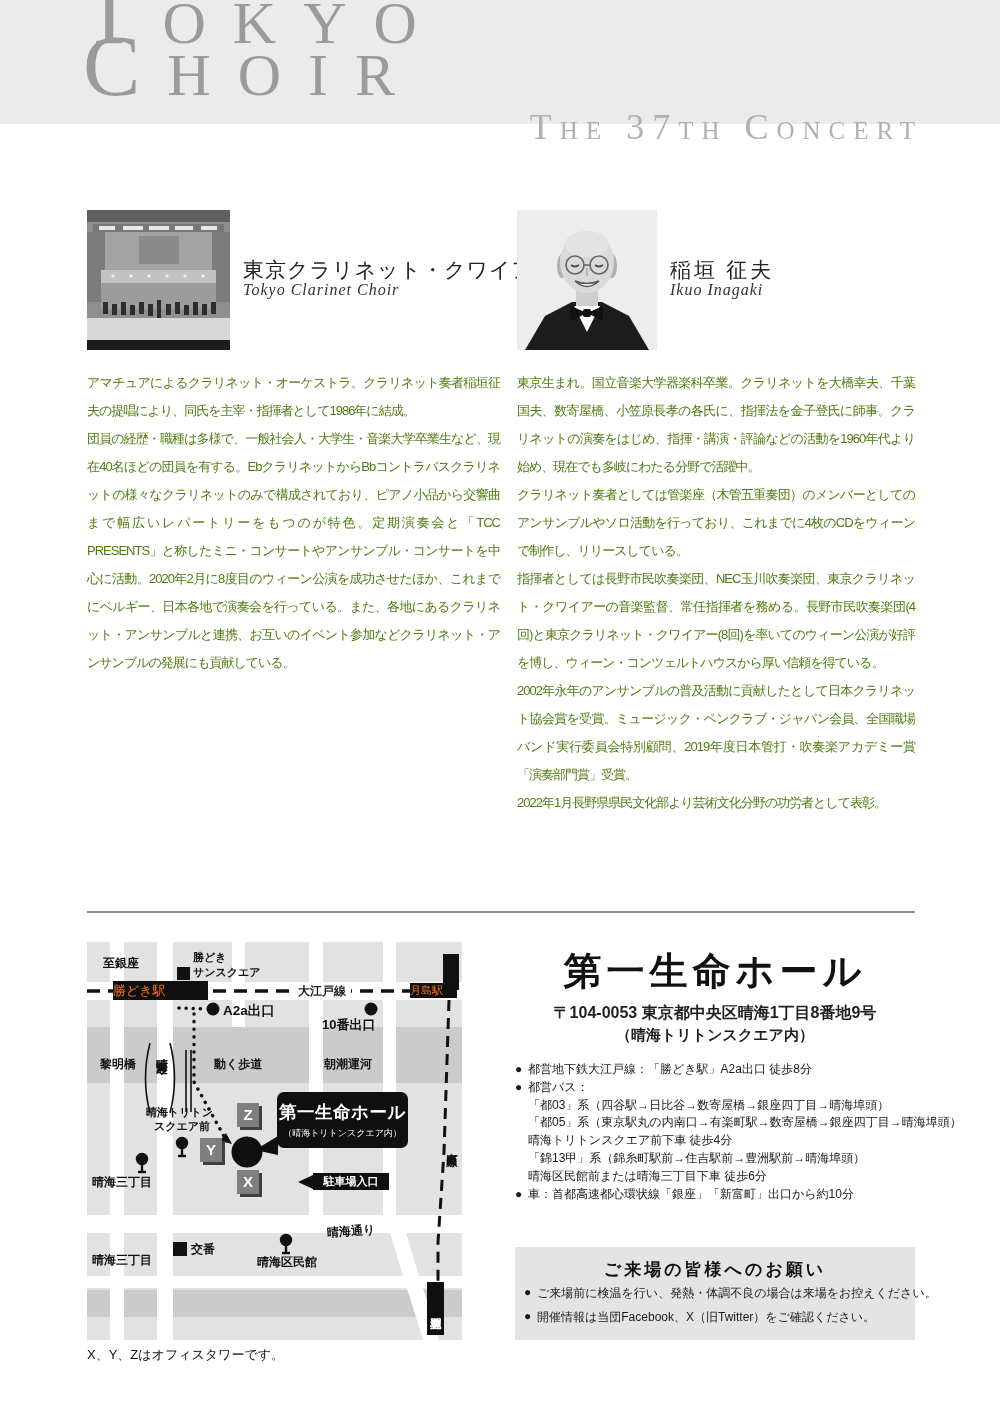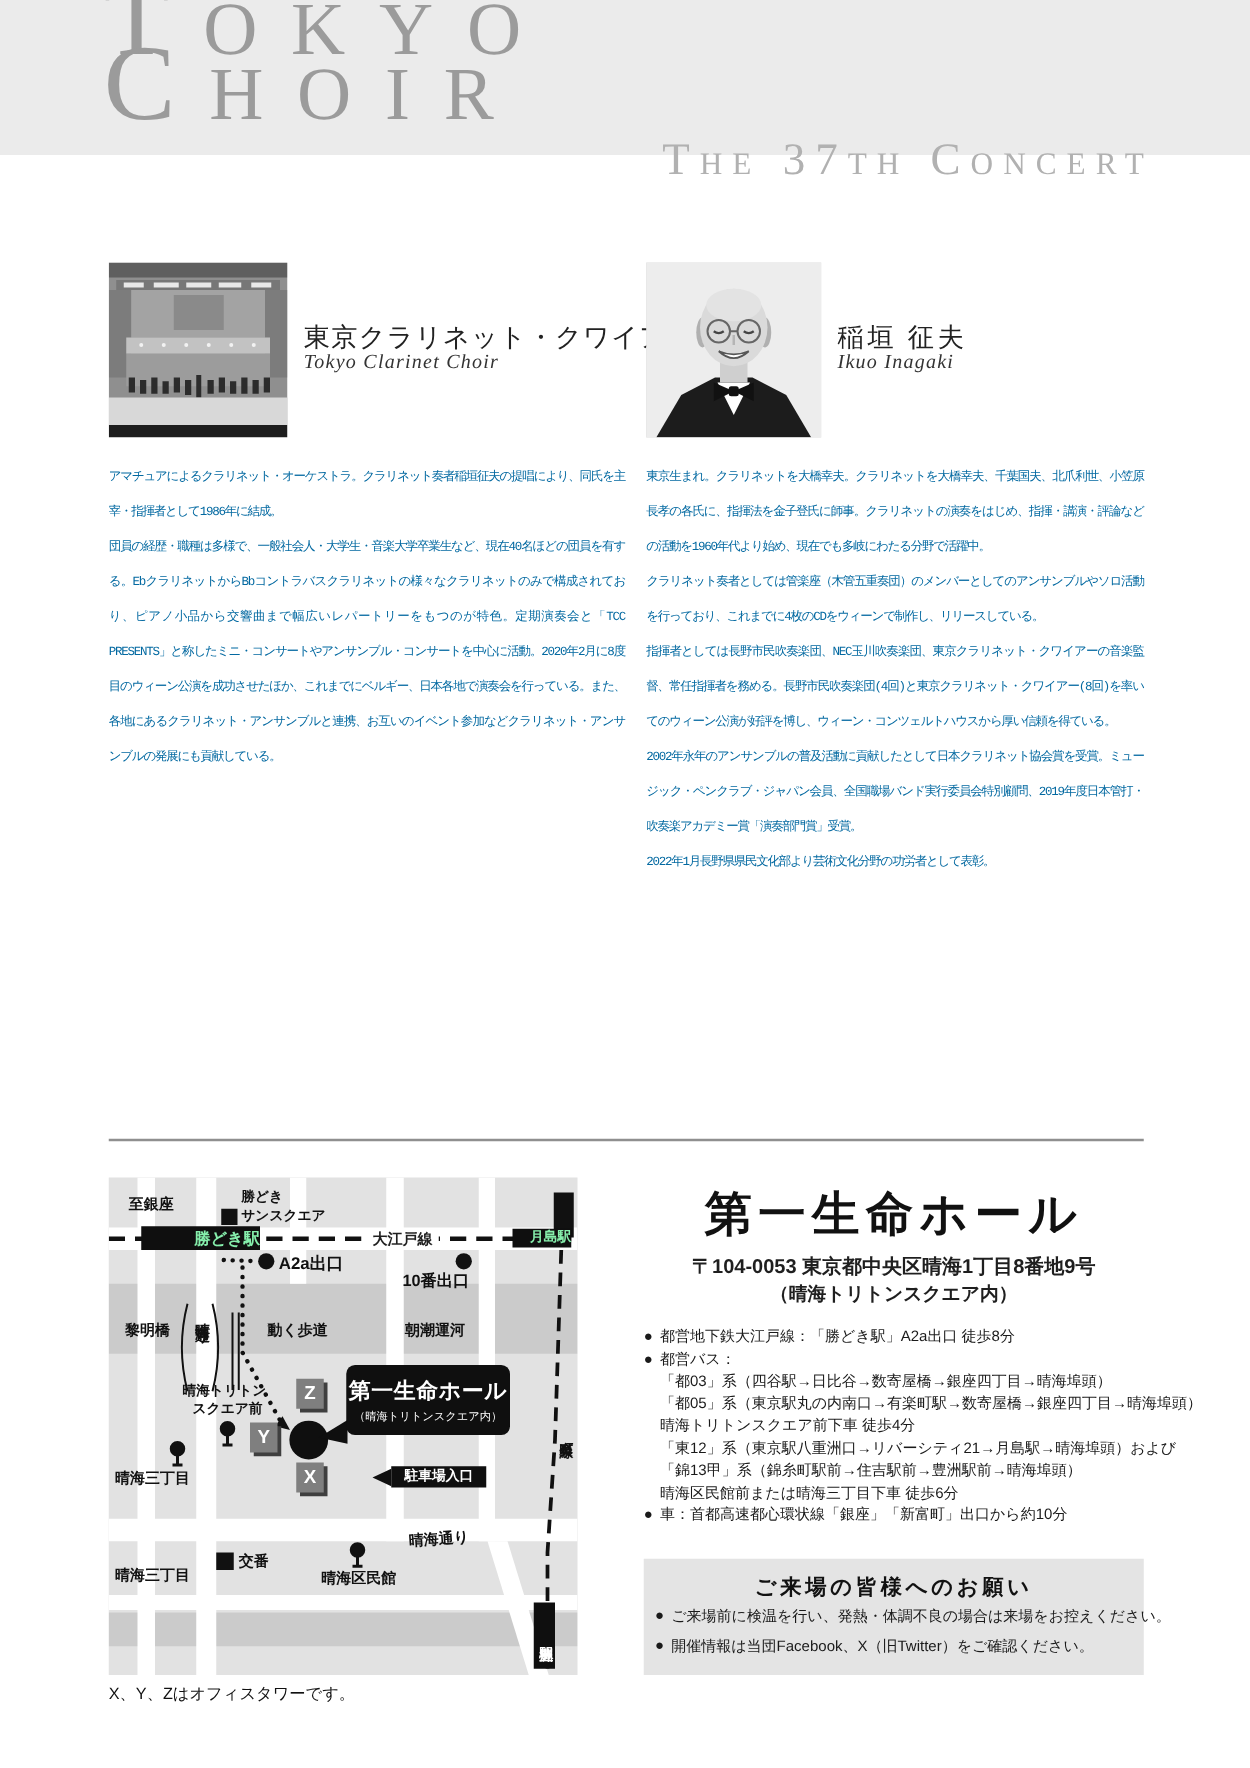--- a/index.html
+++ b/index.html
@@ -16,32 +16,32 @@
         font-variant:small-caps;font-size:36px;letter-spacing:8px;white-space:nowrap;z-index:2;margin-top:12px;}
 
   
   .photo{overflow:hidden;background:#ddd;}
   .jp-name{font-family:"Liberation Serif","DejaVu Serif",serif;font-size:21px;color:#222;
         letter-spacing:1px;white-space:nowrap;}
   .en-name{font-family:"Liberation Serif","DejaVu Serif",serif;font-style:italic;
         font-size:16px;color:#333;letter-spacing:1px;white-space:nowrap;}
 
   
-  .bio{font-family:Liberation Mono, monospace;font-size:10px;letter-spacing:-1px;
-       line-height:28px;text-align:justify;color:#0369a1;}
+  .bio{font-family:Liberation Sans, sans-serif;font-size:13px;letter-spacing:-1px;
+       line-height:28px;text-align:justify;color:#4d7c0f;}
   .bio p{margin:0;}
 
   .divider{left:87px;top:911px;width:828px;height:2px;background:#8f8f8f;}
 
   
   .map{left:87px;top:942px;width:375px;height:398px;background:#e2e2e2;}
   .map svg{position:absolute;left:0;top:0;}
   .ml{position:absolute;font-weight:700;font-size:12px;color:#111;white-space:nowrap;z-index:3;}
   .v{writing-mode:vertical-rl;text-orientation:upright;}
-  .sta{position:absolute;background:#0f0f0f;color:#86efac;font-weight:700;text-align:right;z-index:3;}
+  .sta{position:absolute;background:#0f0f0f;color:#f97316;font-weight:400;text-align:left;z-index:3;}
   .tower{position:absolute;width:22px;height:24px;background:#7f7f7f;color:#fff;font-weight:700;
         font-size:15px;text-align:center;line-height:24px;box-shadow:3px 3px 0 #3f3f3f;z-index:4;}
   .callout{position:absolute;left:190px;top:150px;width:131px;height:56px;background:#0f0f0f;
         border-radius:7px;z-index:4;text-align:center;color:#fff;}
   .callout .nm{font-size:17.5px;font-weight:700;margin-top:8px;letter-spacing:.5px;}
   .callout .sb{font-size:9px;margin-top:3px;letter-spacing:0;}
   .parking{position:absolute;left:226px;top:231px;width:76px;height:17px;background:#0f0f0f;
         color:#fff;font-size:11px;font-weight:700;line-height:17px;text-align:center;z-index:4;}
   .oedo-lab{position:absolute;left:206px;top:41px;background:#fff;padding:0 5px;font-size:12px;
         font-weight:700;z-index:3;line-height:16px;}
@@ -147,21 +147,21 @@
     </svg>
   </div>
   <div class="abs jp-name" style="left:670px;top:256px;letter-spacing:3px;">稲垣 征夫</div>
   <div class="abs en-name" style="left:670px;top:281px;">Ikuo Inagaki</div>
 
   <div class="abs bio" style="left:87px;top:369px;width:413px;">
     <p>アマチュアによるクラリネット・オーケストラ。クラリネット奏者稲垣征夫の提唱により、同氏を主宰・指揮者として1986年に結成。</p>
     <p>団員の経歴・職種は多様で、一般社会人・大学生・音楽大学卒業生など、現在40名ほどの団員を有する。EbクラリネットからBbコントラバスクラリネットの様々なクラリネットのみで構成されており、ピアノ小品から交響曲まで幅広いレパートリーをもつのが特色。定期演奏会と「TCC PRESENTS」と称したミニ・コンサートやアンサンブル・コンサートを中心に活動。2020年2月に8度目のウィーン公演を成功させたほか、これまでにベルギー、日本各地で演奏会を行っている。また、各地にあるクラリネット・アンサンブルと連携、お互いのイベント参加などクラリネット・アンサンブルの発展にも貢献している。</p>
   </div>
   <div class="abs bio" style="left:517px;top:369px;width:398px;">
-    <p>東京生まれ。クラリネットを大橋幸夫。クラリネットを大橋幸夫、千葉国夫、北爪利世、小笠原長孝の各氏に、指揮法を金子登氏に師事。クラリネットの演奏をはじめ、指揮・講演・評論などの活動を1960年代より始め、現在でも多岐にわたる分野で活躍中。</p>
+    <p>東京生まれ。国立音楽大学器楽科卒業。クラリネットを大橋幸夫、千葉国夫、数寄屋橋、小笠原長孝の各氏に、指揮法を金子登氏に師事。クラリネットの演奏をはじめ、指揮・講演・評論などの活動を1960年代より始め、現在でも多岐にわたる分野で活躍中。</p>
     <p>クラリネット奏者としては管楽座（木管五重奏団）のメンバーとしてのアンサンブルやソロ活動を行っており、これまでに4枚のCDをウィーンで制作し、リリースしている。</p>
     <p>指揮者としては長野市民吹奏楽団、NEC玉川吹奏楽団、東京クラリネット・クワイアーの音楽監督、常任指揮者を務める。長野市民吹奏楽団(4回)と東京クラリネット・クワイアー(8回)を率いてのウィーン公演が好評を博し、ウィーン・コンツェルトハウスから厚い信頼を得ている。</p>
     <p>2002年永年のアンサンブルの普及活動に貢献したとして日本クラリネット協会賞を受賞。ミュージック・ペンクラブ・ジャパン会員、全国職場バンド実行委員会特別顧問、2019年度日本管打・吹奏楽アカデミー賞「演奏部門賞」受賞。</p>
     <p>2022年1月長野県県民文化部より芸術文化分野の功労者として表彰。</p>
   </div>
 
   <div class="abs divider"></div>
 
   <div class="abs map">
     <svg width="375" height="398" viewBox="0 0 375 398">
@@ -275,24 +275,20 @@
     <div class="line">
         <span class="mk"></span>
         <span>「都05」系（東京駅丸の内南口→有楽町駅→数寄屋橋→銀座四丁目→晴海埠頭）</span>
       </div>
     <div class="line">
         <span class="mk"></span>
         <span>晴海トリトンスクエア前下車 徒歩4分</span>
       </div>
     <div class="line">
         <span class="mk"></span>
-        <span>「東12」系（東京駅八重洲口→リバーシティ21→月島駅→晴海埠頭）および</span>
-      </div>
-    <div class="line">
-        <span class="mk"></span>
         <span>「錦13甲」系（錦糸町駅前→住吉駅前→豊洲駅前→晴海埠頭）</span>
       </div>
     <div class="line">
         <span class="mk"></span>
         <span>晴海区民館前または晴海三丁目下車 徒歩6分</span>
       </div>
     <div class="line">
         <span class="mk">●</span>
         <span>車：首都高速都心環状線「銀座」「新富町」出口から約10分</span>
       </div>

